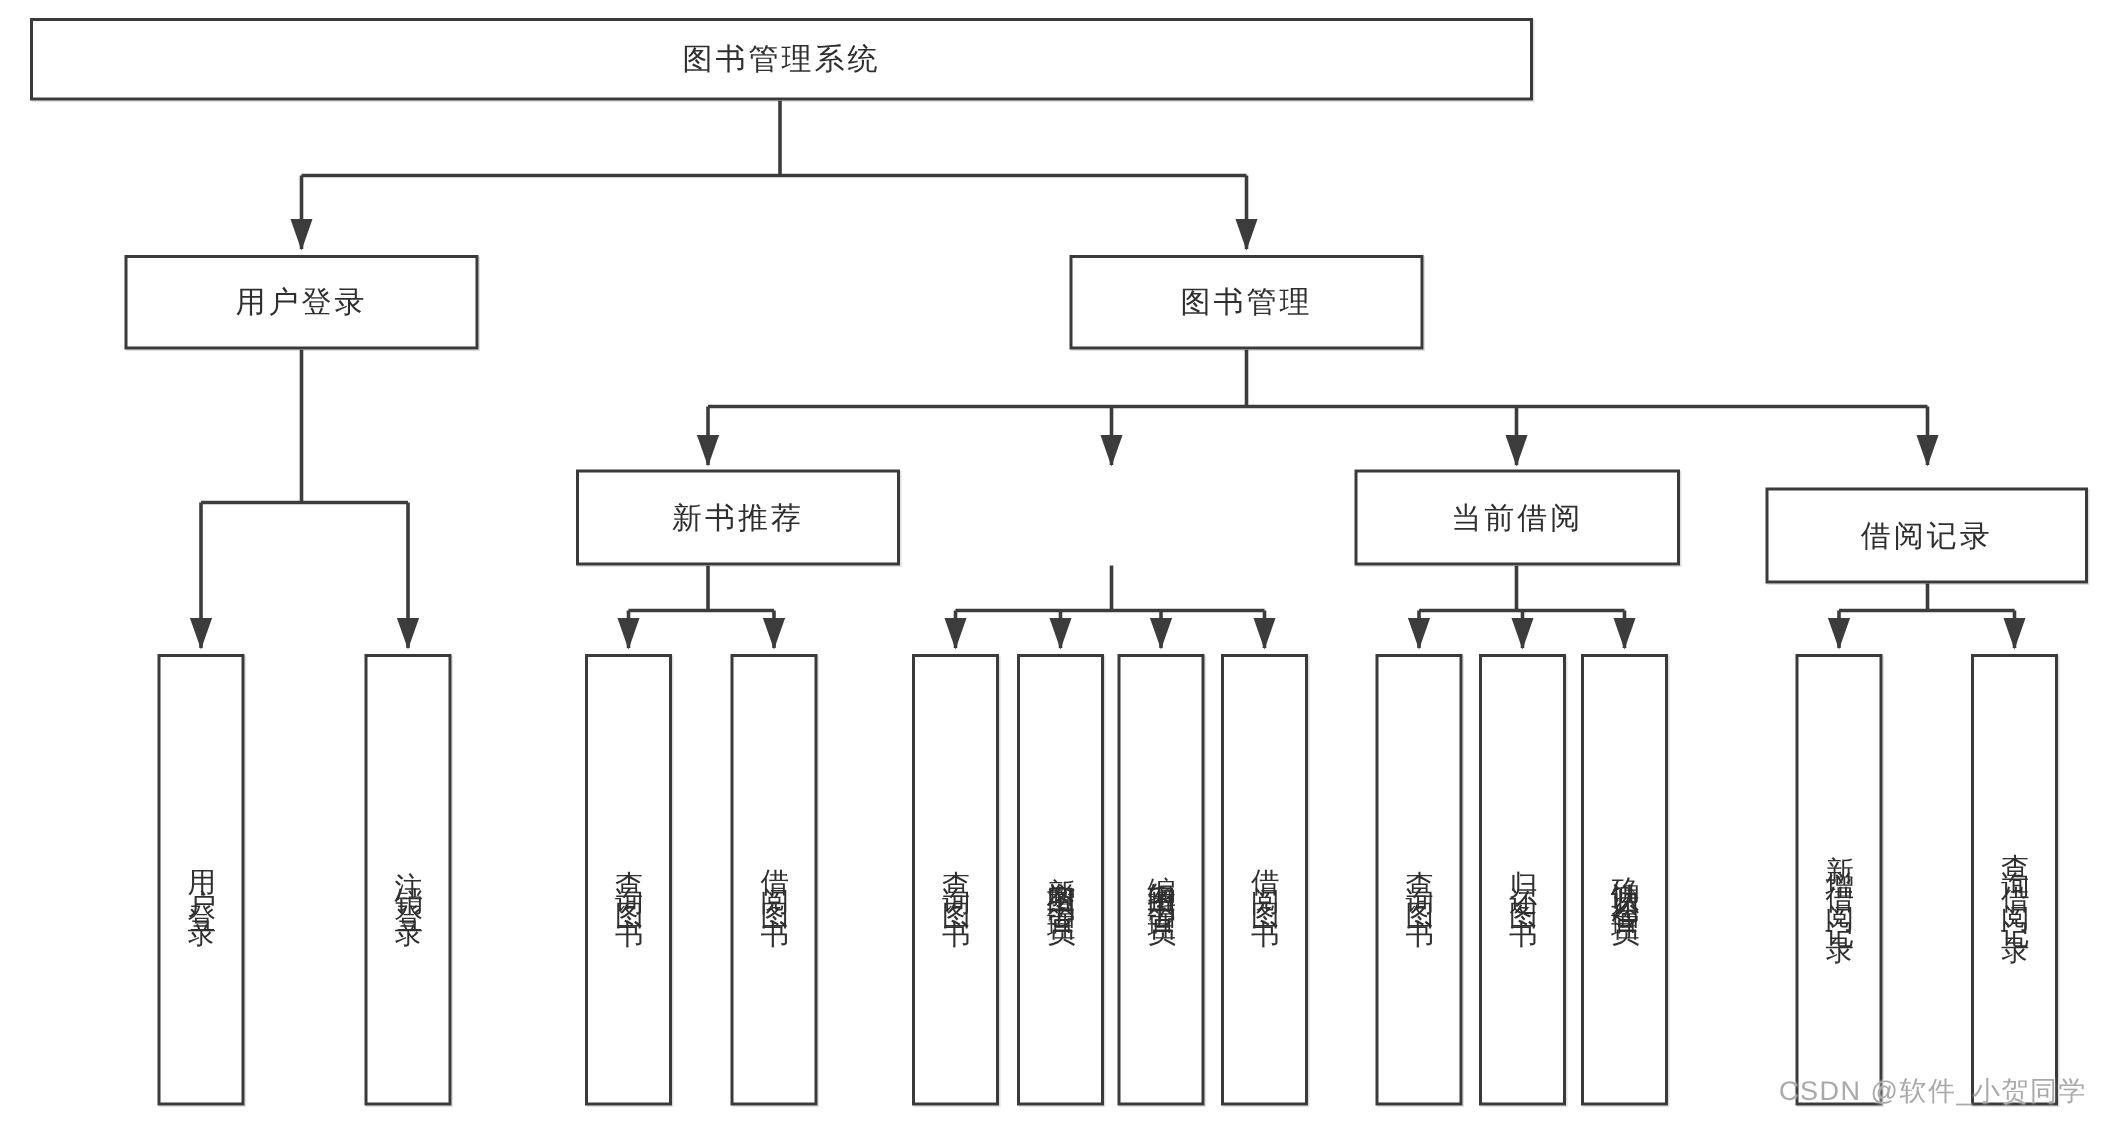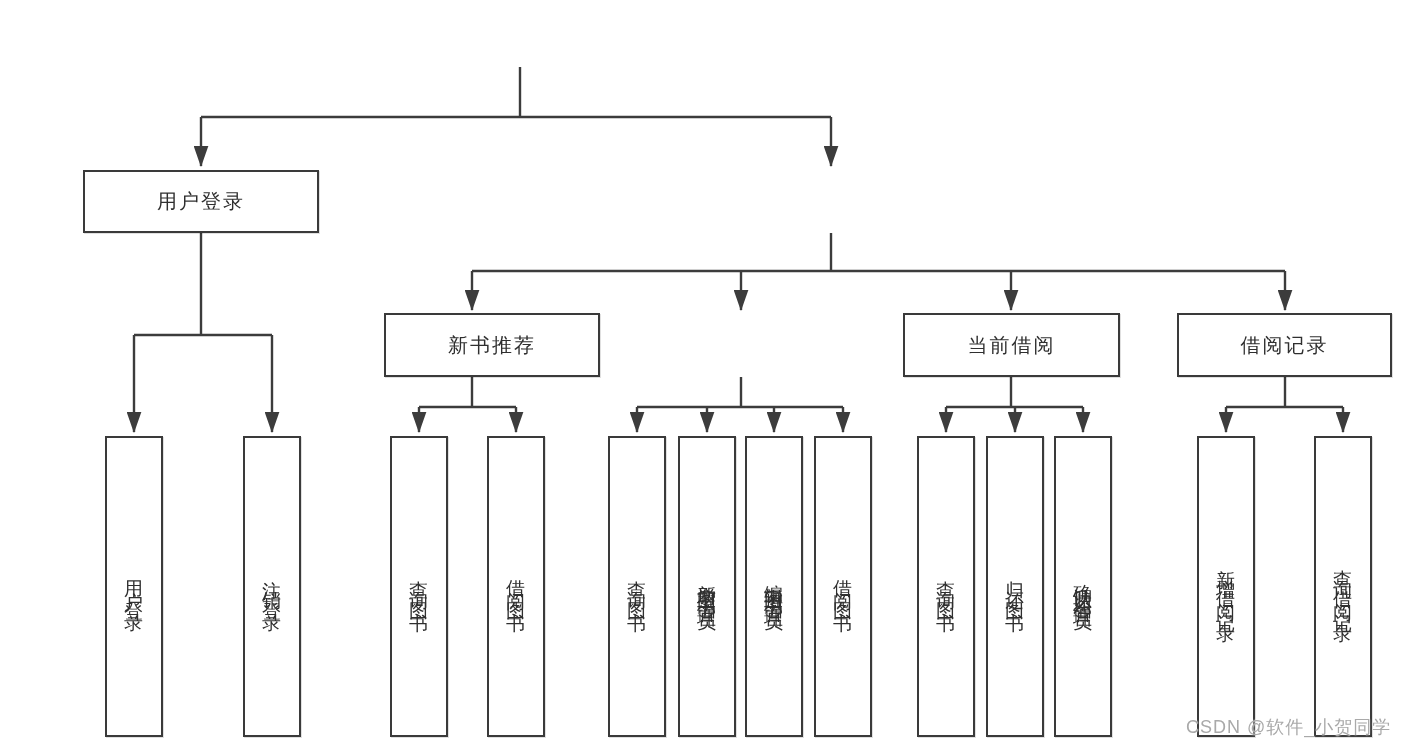--- a/index.html
+++ b/index.html
@@ -125,32 +125,38 @@
     <path class="wire" d="M946,407 V432" marker-end="url(#arrow)"></path>
     <path class="wire" d="M1015,407 V432" marker-end="url(#arrow)"></path>
     <path class="wire" d="M1083,407 V432" marker-end="url(#arrow)"></path>
 
     <path class="wire" d="M1285,377 V407"></path>
     <path class="wire" d="M1226,407 H1343"></path>
     <path class="wire" d="M1226,407 V432" marker-end="url(#arrow)"></path>
     <path class="wire" d="M1343,407 V432" marker-end="url(#arrow)"></path>
   </svg>
 
+  <div class="box" style="left:20px; top:12px; width:1002px; height:55px;">
+    <span>图书管理系统</span>
+  </div>
 
   <div class="box" style="left:83px; top:170px; width:236px; height:63px;">
     <span>用户登录</span>
   </div>
+  <div class="box" style="left:713px; top:170px; width:236px; height:63px;">
+    <span>图书管理</span>
+  </div>
 
   <div class="box" style="left:384px; top:313px; width:216px; height:64px;">
     <span>新书推荐</span>
   </div>
   <div class="box" style="left:903px; top:313px; width:217px; height:64px;">
     <span>当前借阅</span>
   </div>
-  <div class="box" style="left:1177px; top:313px; width:215px; height:64px;">
+  <div class="box" style="left:1177px; top:325px; width:215px; height:64px;">
     <span>借阅记录</span>
   </div>
 
   <div class="box leaf" style="left:105px;">
     <span>用户登录</span>
   </div>
   <div class="box leaf" style="left:243px;">
     <span>注销登录</span>
   </div>
 

